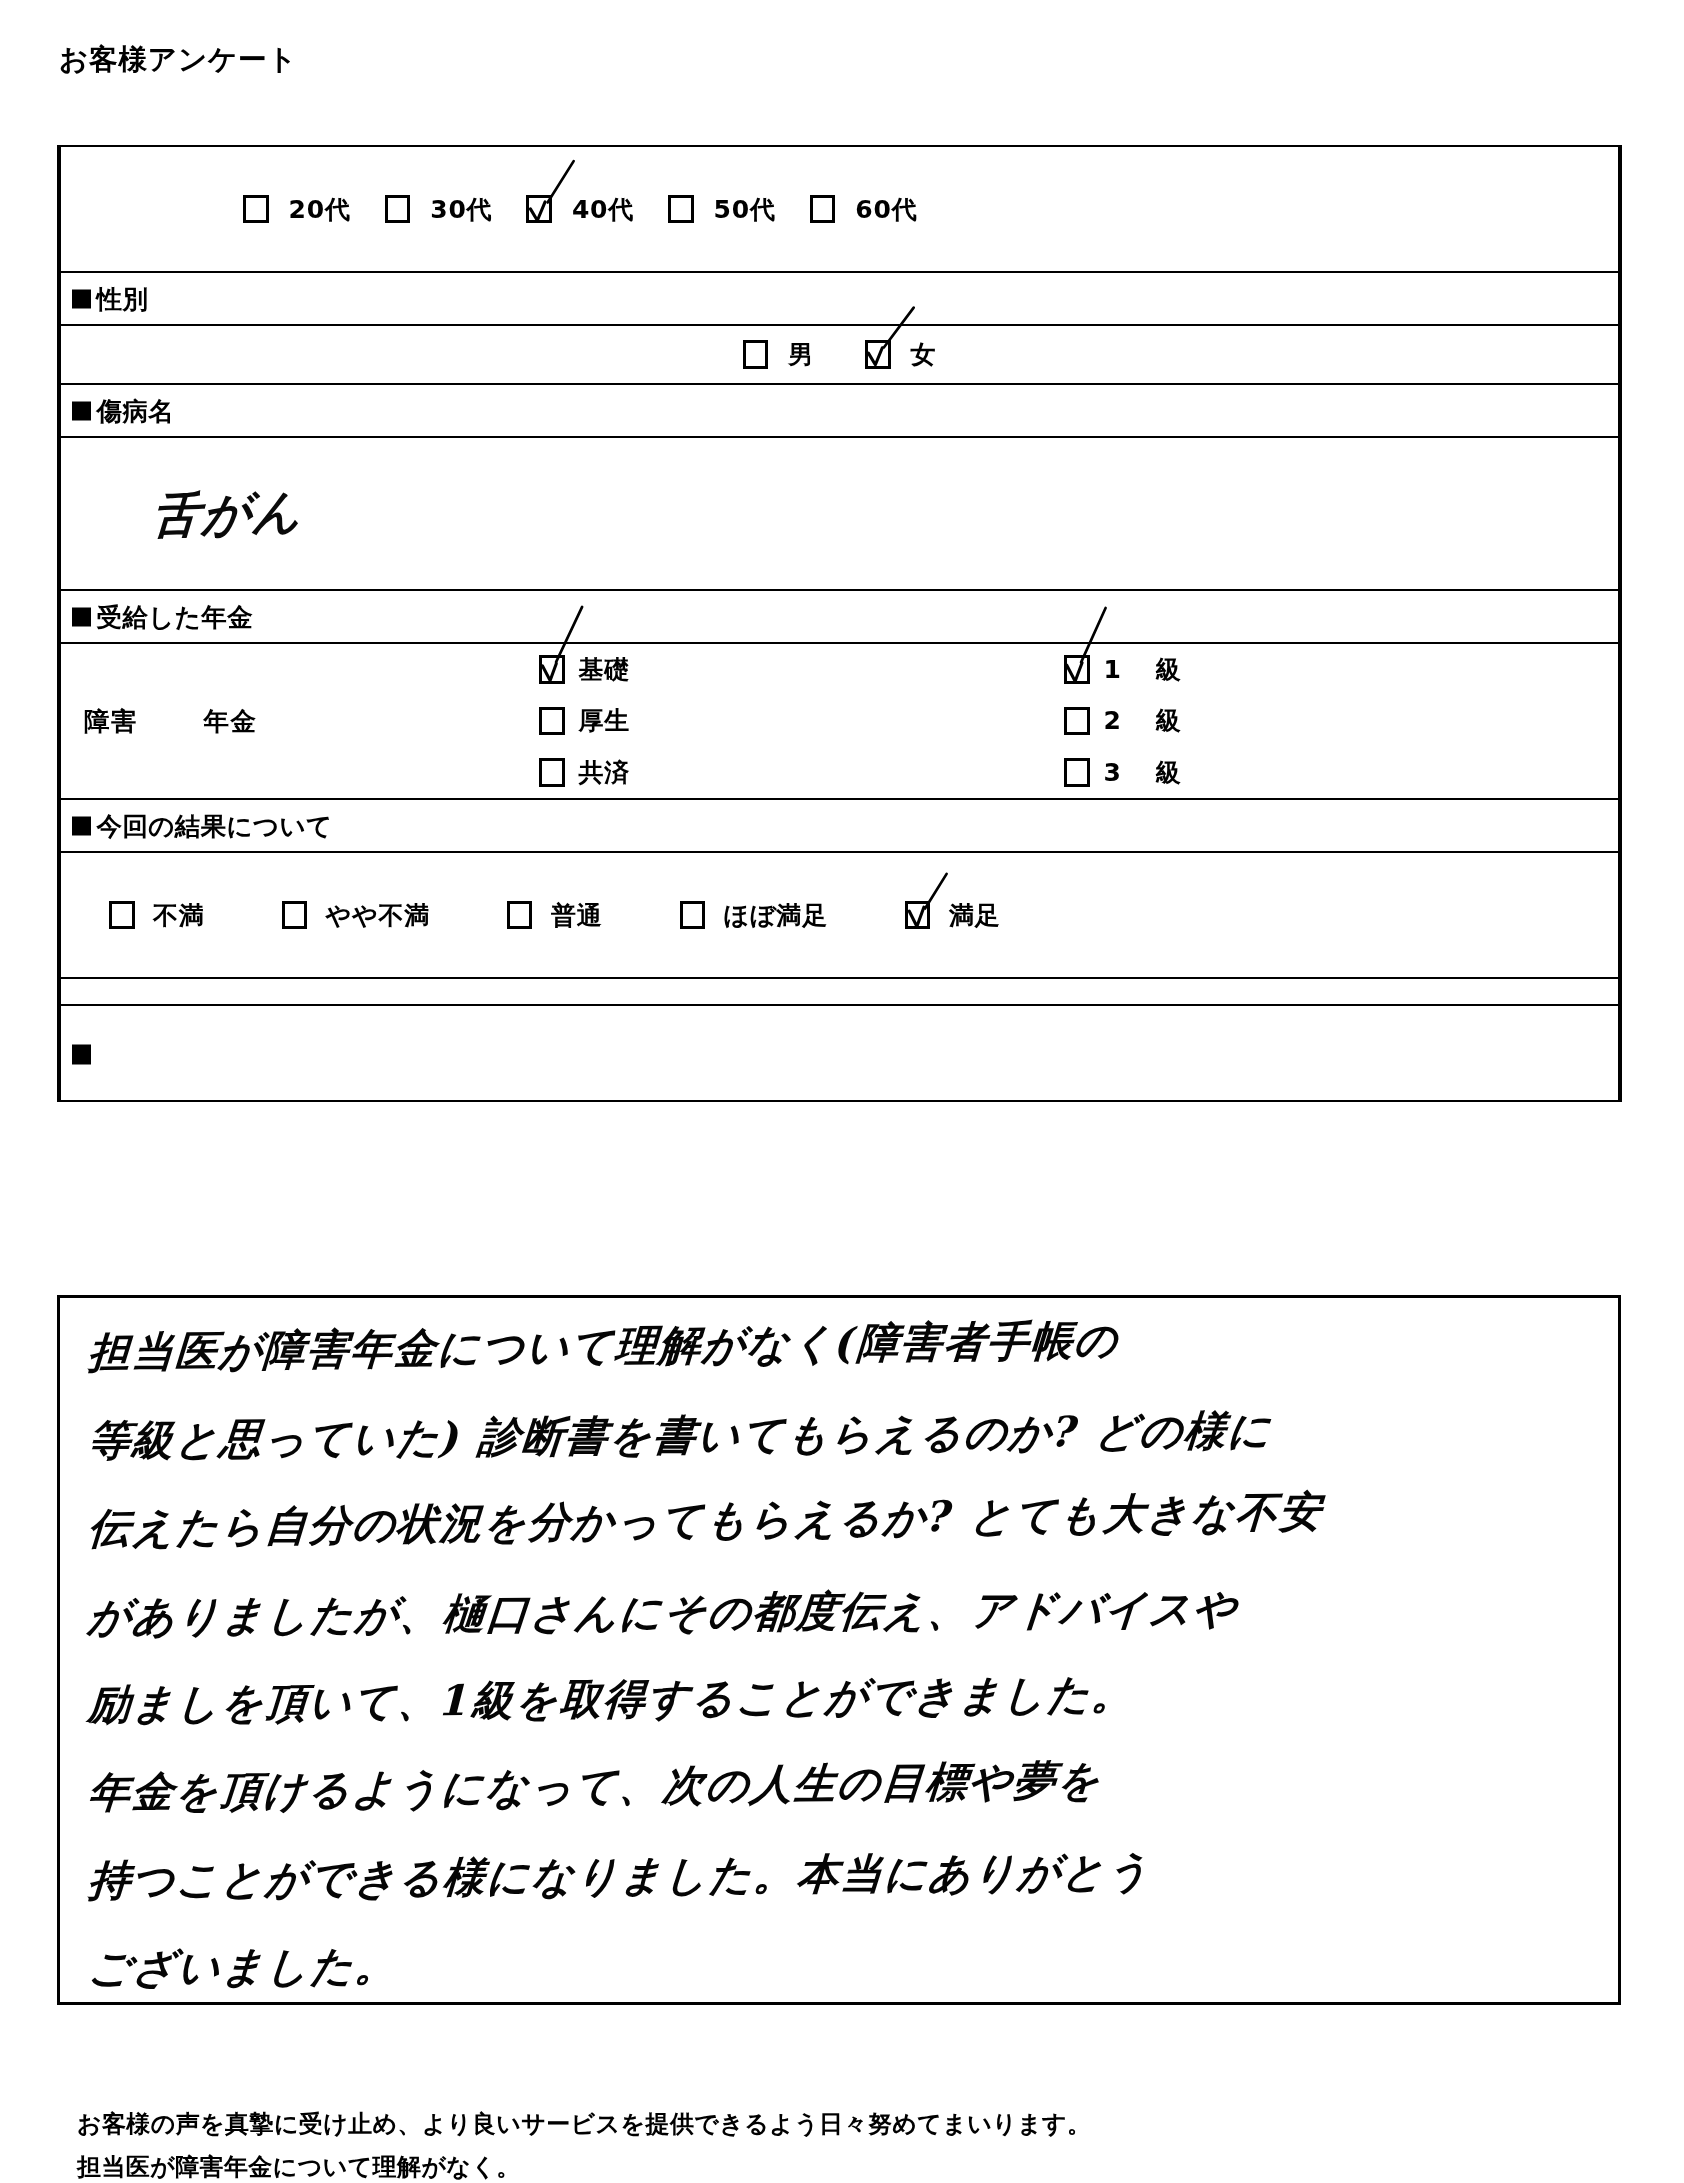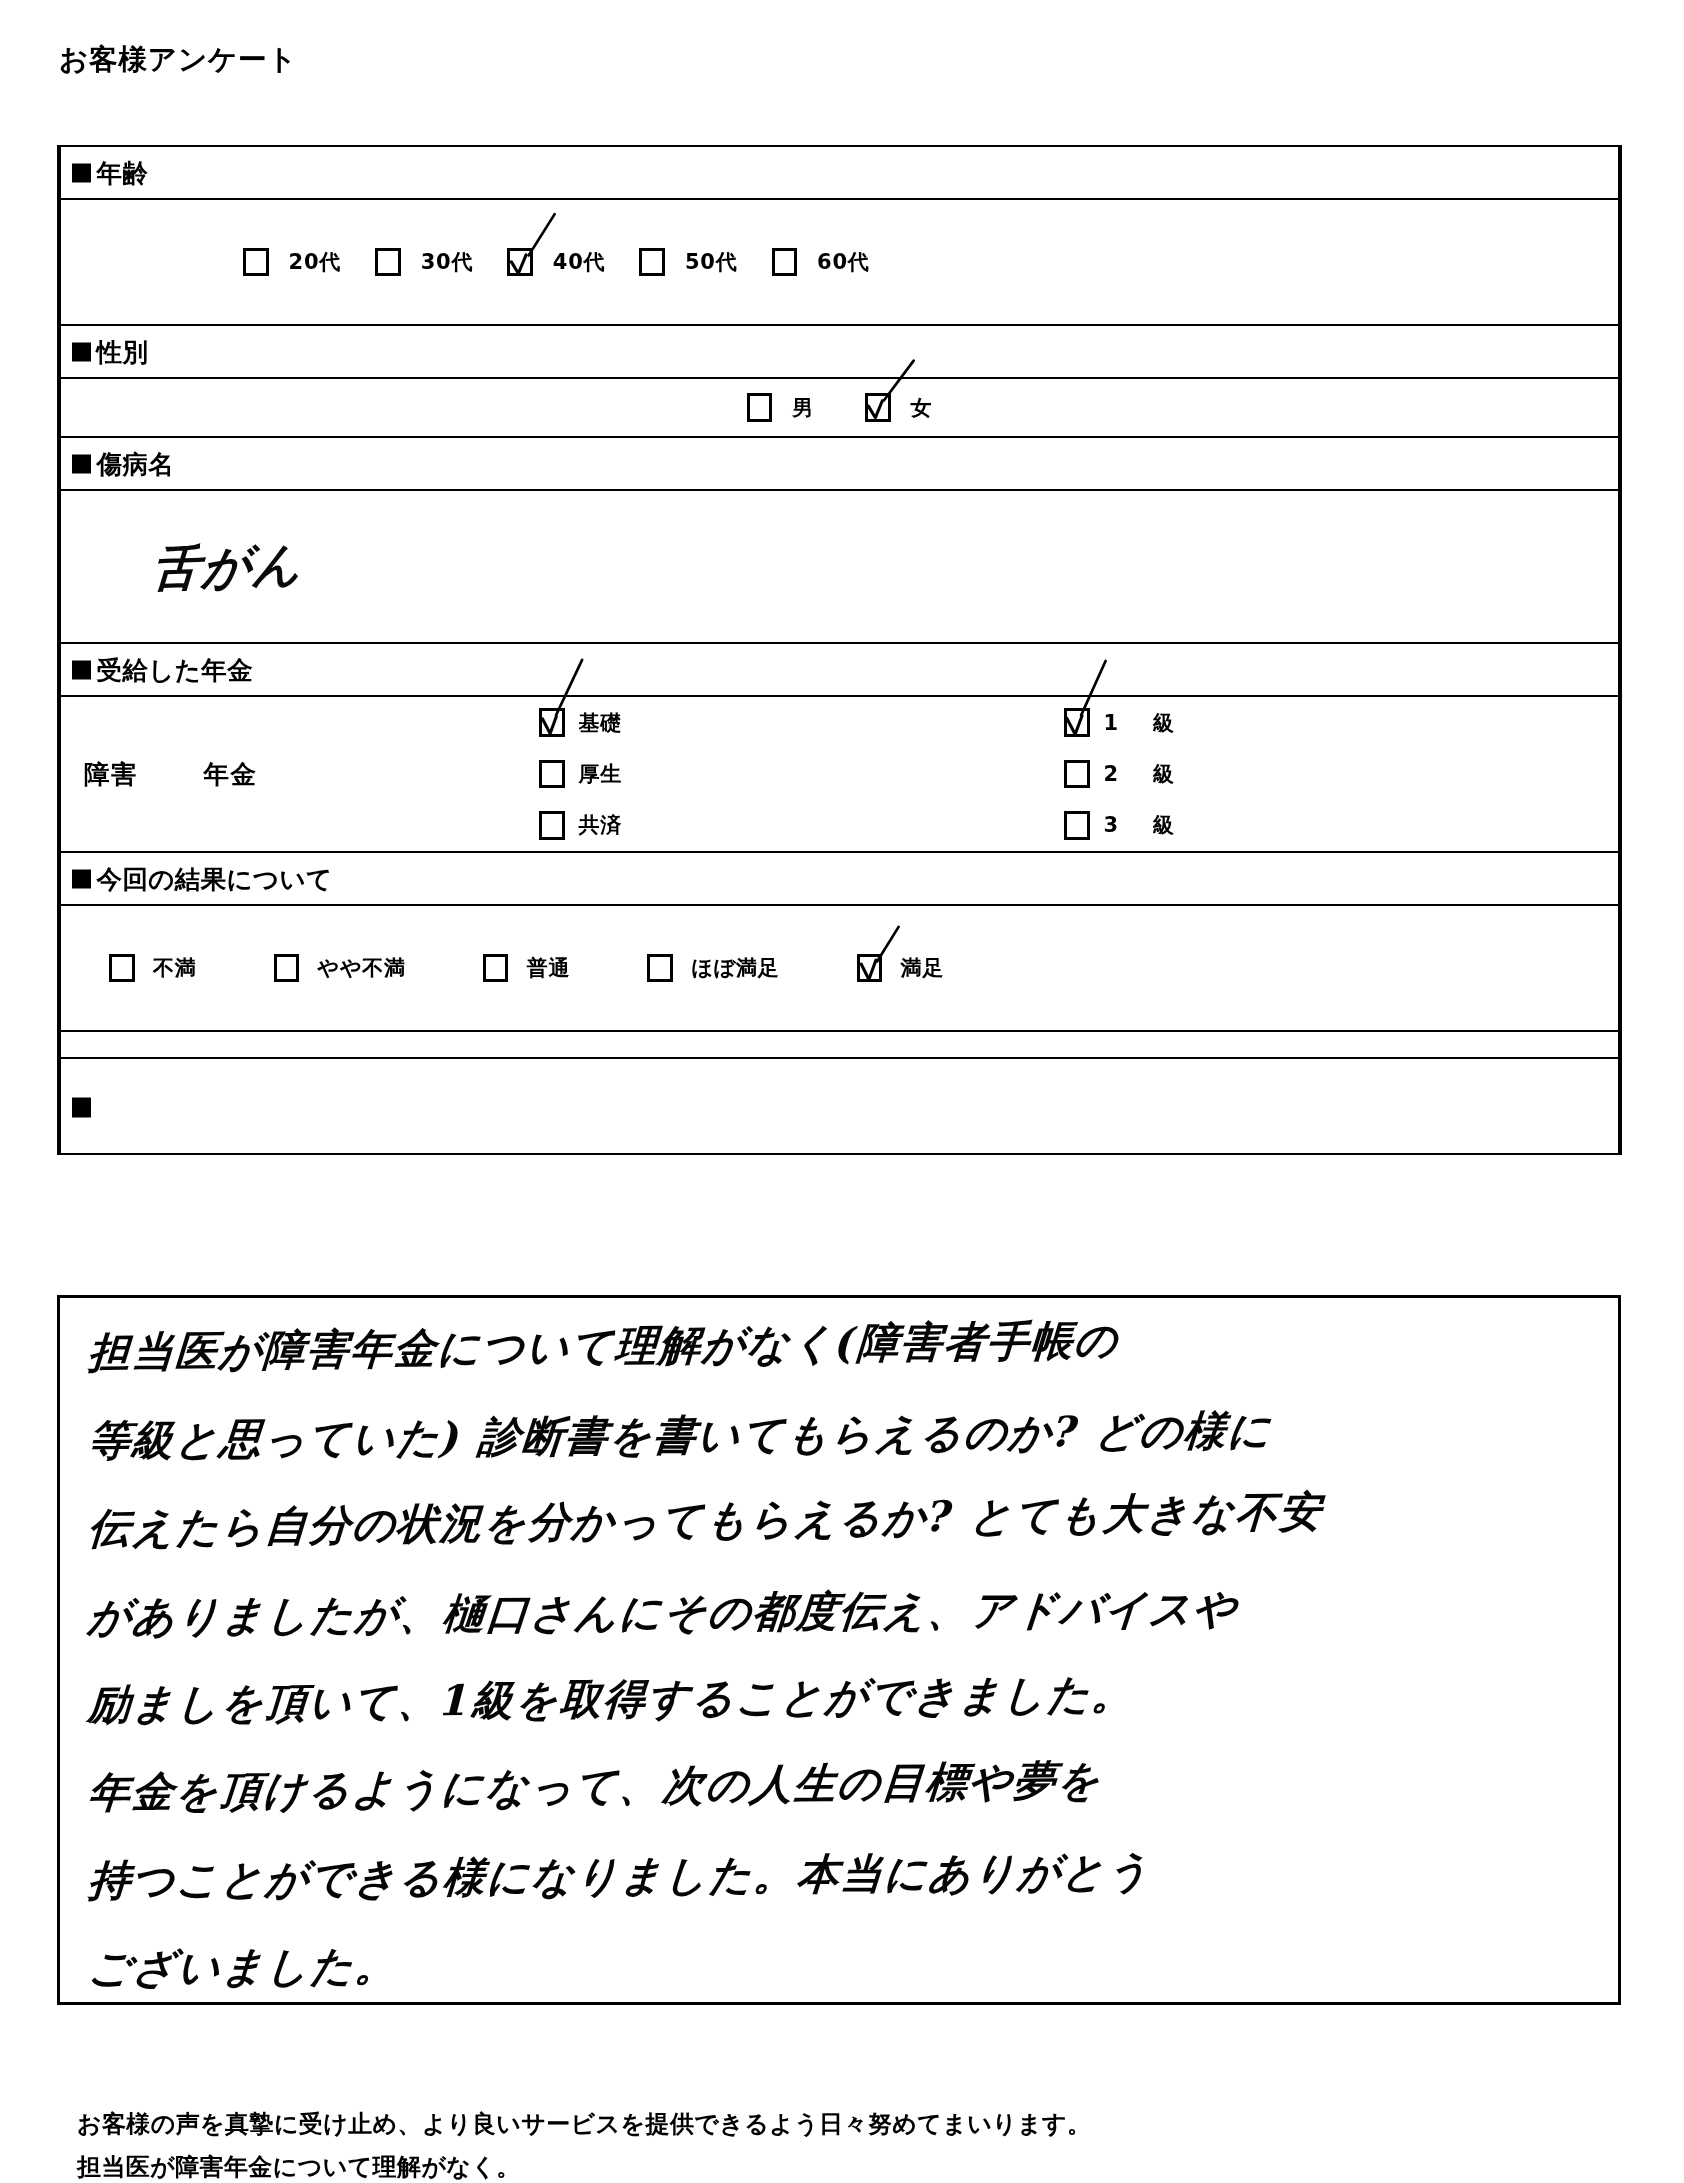--- a/index.html
+++ b/index.html
@@ -96,21 +96,21 @@
   }
   .box {
     width: 25.5px;
     height: 28.6px;
     border: 3.9px solid #000;
     box-sizing: border-box;
     position: relative;
     flex: 0 0 auto;
   }
   .opt-label {
-    font-size: 21px;
+    font-size: 25px;
     font-weight: 700;
     letter-spacing: 0.8px;
     white-space: nowrap;
   }
   
   .box.checked .tick {
     position: absolute;
     left: -4.6px;
     top: -3.1px;
     width: 34px;
@@ -245,25 +245,20 @@
 <div class="page">
 
   <div class="doc-title">お客様アンケート</div>
 
   <table class="form-table">
     <colgroup>
         <col style="width:1561px">
       </colgroup>
     <tbody>
 
-      <tr>
-        <td class="section-head outer-l outer-r">
-          <div class="label"><span class="sq"></span><span>年齢</span></div>
-        </td>
-      </tr>
 
       <tr>
         <td class="opt-row outer-l outer-r">
           <div class="opt-flow" id="age-options">
 
             <div class="opt">
               <span class="box"></span>
               <span class="opt-label">20代</span>
             </div>
 

